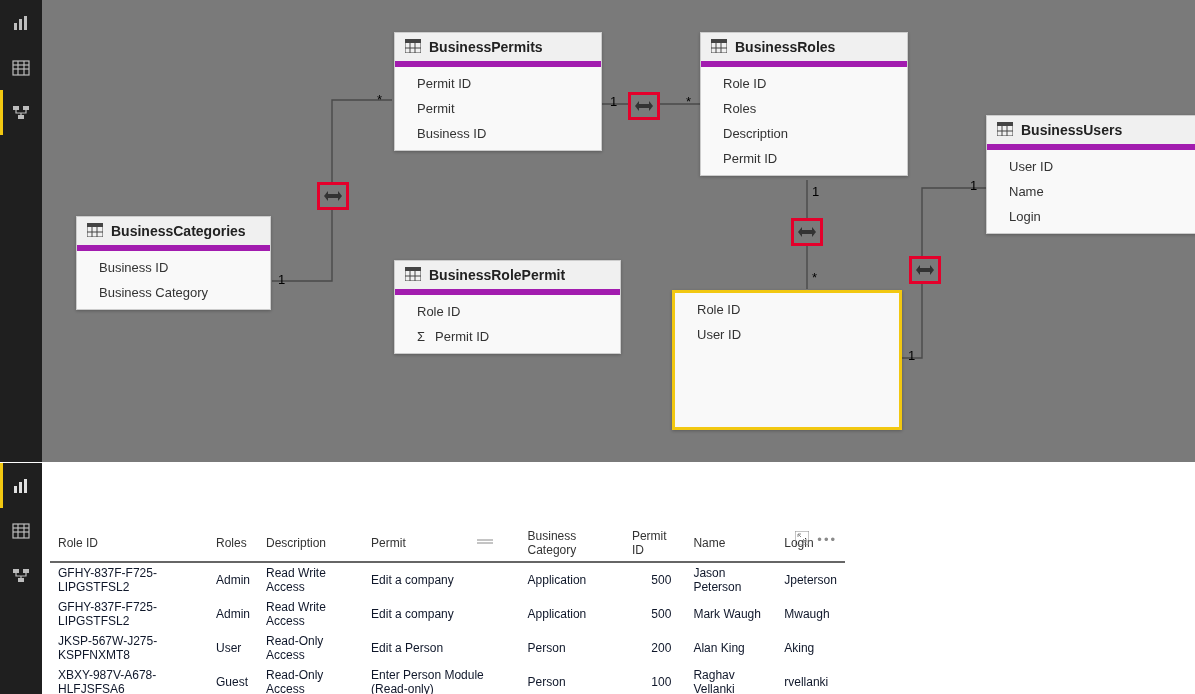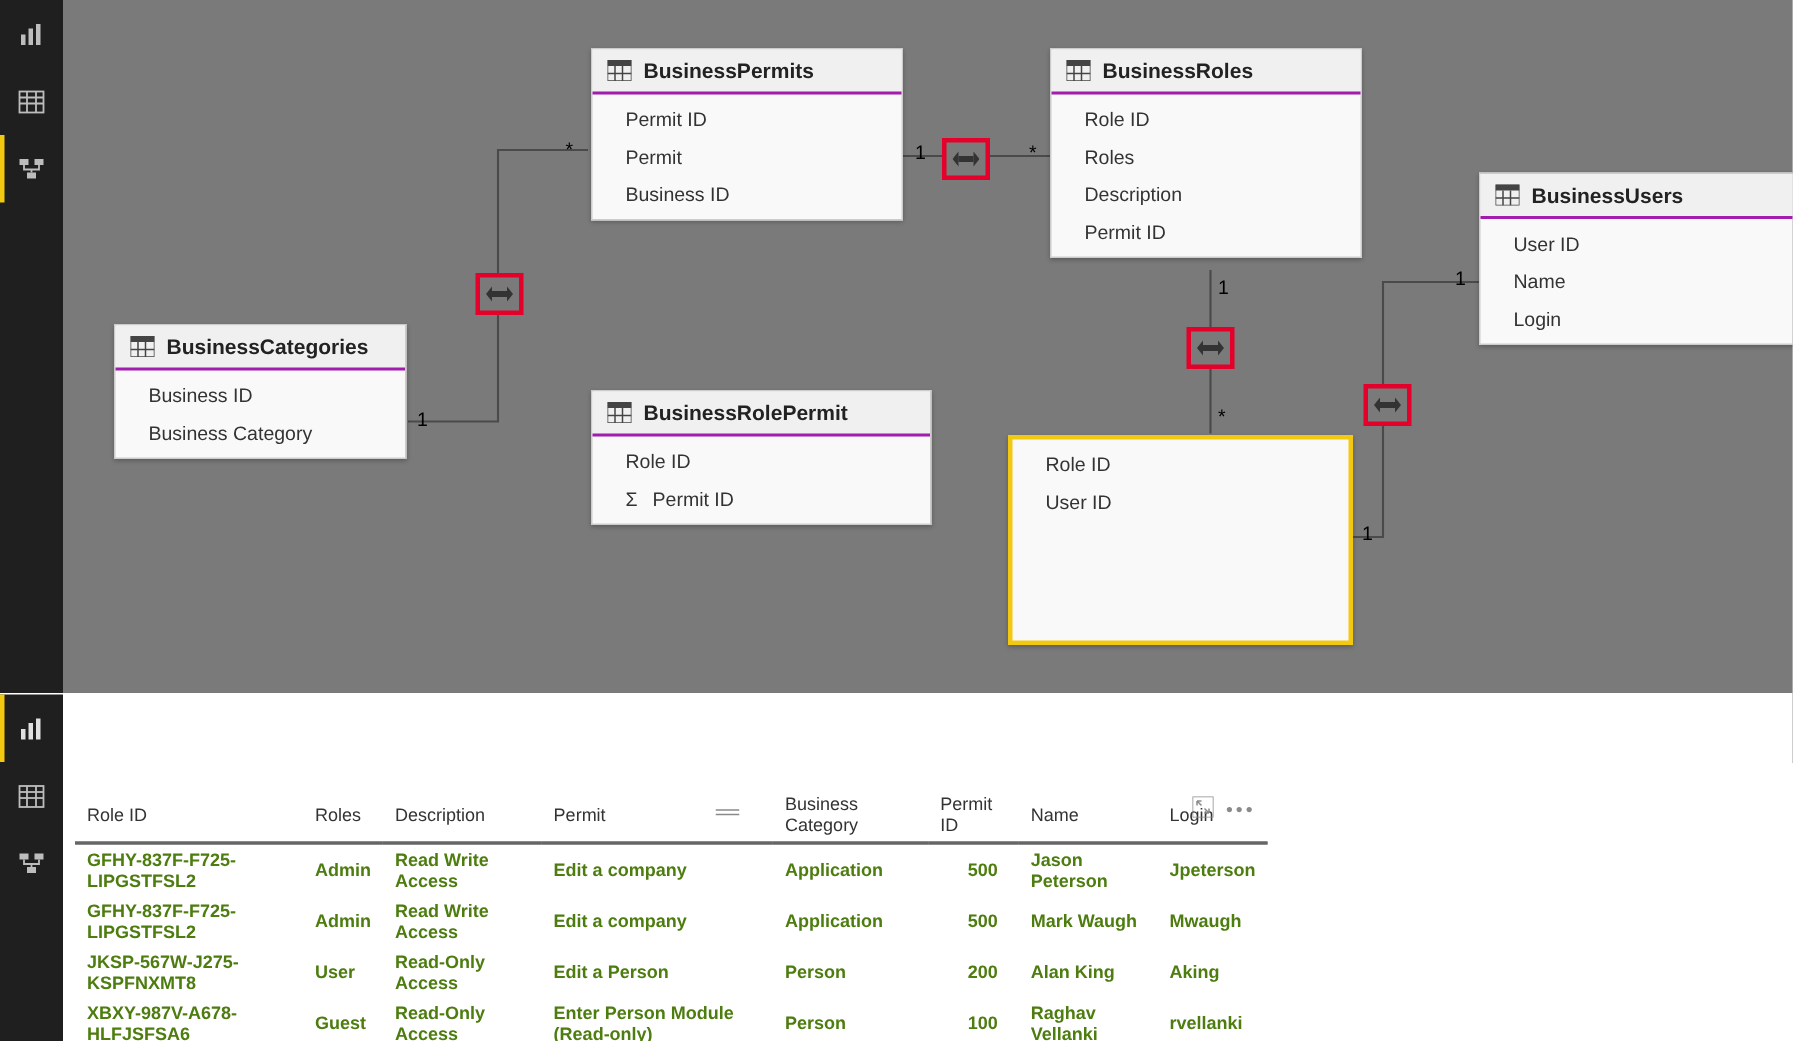--- a/index.html
+++ b/index.html
@@ -10,41 +10,41 @@
   .pane-top { height: 462px; display: flex; }
   .navrail { width: 42px; background: #1f1f1f; display: flex; flex-direction: column; align-items: stretch; }
   .navrail .nav-item { height: 45px; display: flex; align-items: center; justify-content: center; cursor: pointer; position: relative; }
   .navrail .nav-item.active::before { content: ""; position: absolute; left: 0; top: 0; bottom: 0; width: 3px; background: #f2c811; }
   .nav-icon { width: 18px; height: 18px; }
 
   .canvas { flex: 1; background: #7a7a7a; position: relative; }
 
   .tbl-card { position: absolute; background: #f9f9f9; border: 1px solid #ccc; box-shadow: 0 1px 3px rgba(0,0,0,0.25); }
   .tbl-card.selected { border: 3px solid #f2c811; }
-  .tbl-header { background: #f0f0f0; border-bottom: 2px solid #a21caf; padding: 6px 10px; display: flex; align-items: center; gap: 8px; font-weight: 600; font-size: 14px; }
+  .tbl-header { background: #f0f0f0; border-bottom: 6px solid #a21caf; padding: 6px 10px; display: flex; gap: 8px; font-weight: 600; font-size: 14px; }
   .tbl-fields { padding: 4px 0; }
   .tbl-field { padding: 5px 22px; font-size: 13px; color: #333; display:flex; align-items:center; gap:6px; }
 
   .rel-box { position: absolute; width: 32px; height: 28px; border: 3px solid #e4002b; background: #7a7a7a; display:flex; align-items:center; justify-content:center; }
   .rel-box svg { width: 18px; height: 12px; }
 
   .card-label { position: absolute; font-size: 13px; color: #000; font-weight: 400; }
 
   
   .wires { position:absolute; inset:0; width:100%; height:100%; pointer-events:none; }
 
   
   .pane-bottom { height: 232px; display: flex; border-top: 1px solid #fff; }
   .navrail.bottom { width:42px; background:#1f1f1f; }
   .table-wrap { flex:1; background:#fff; position:relative; padding: 60px 8px 8px 8px; }
   .visual-actions { position:absolute; top:68px; right:358px; display:flex; gap:8px; align-items:center; }
 
   table.data { width: 795px; border-collapse: collapse; font-size: 12px; }
   table.data thead th { text-align: left; font-weight: 400; padding: 6px 8px 4px; border-bottom: 2px solid #666; color:#333; }
-  table.data tbody td { padding: 3px 8px; border-bottom: 0; color:#4d7c0f;font-weight:bold; }
+  table.data tbody td { padding: 3px 8px; border-bottom: 0; color:#0f172a; }
   table.data td.num { text-align: right; padding-right: 14px; }
 
   .drag-handle { position:absolute; top:70px; left:435px; }
 
 </style>
 </head>
 <body>
 
 <div class="app">
 

